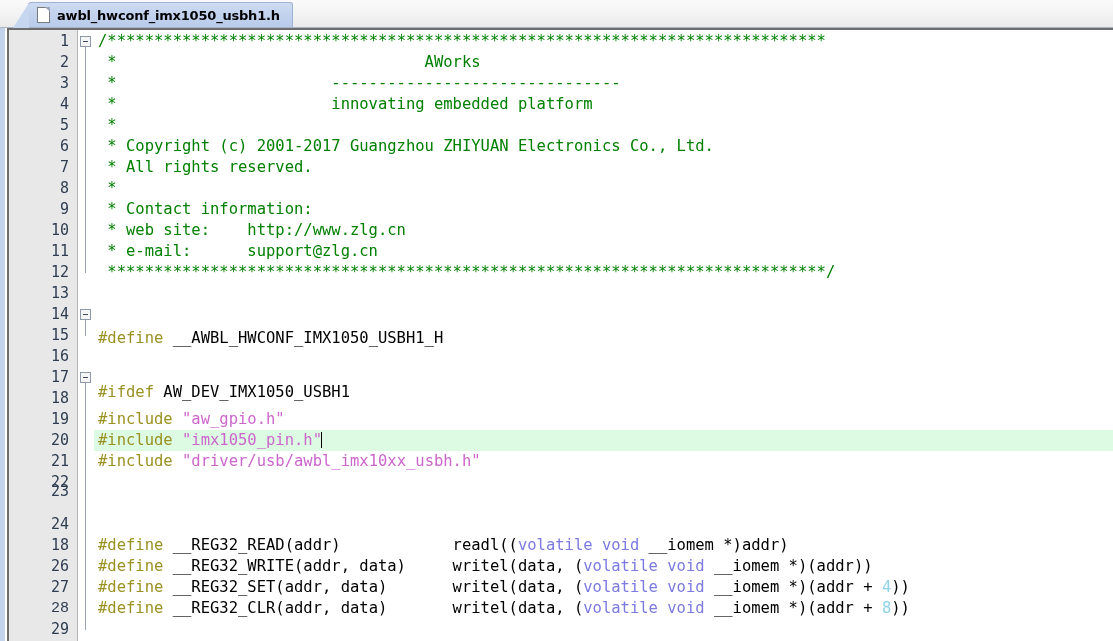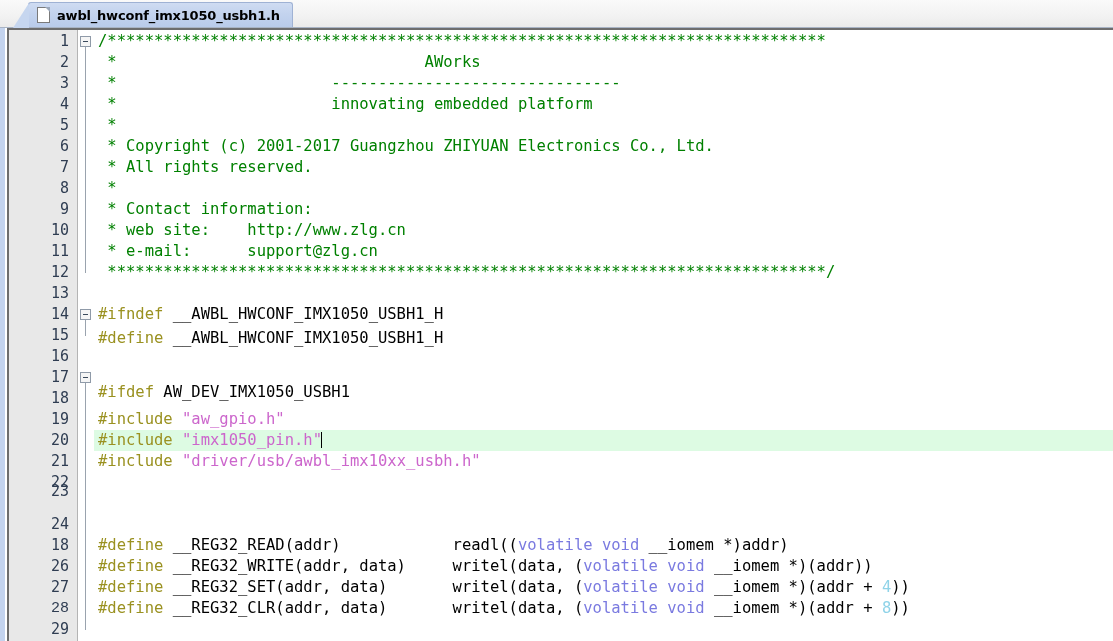--- a/index.html
+++ b/index.html
@@ -290,21 +290,20 @@
         <div class="code-line" style="top: 64px;"><span class="c-comment"> *                       innovating embedded platform</span></div>
         <div class="code-line" style="top: 85px;"><span class="c-comment"> *</span></div>
         <div class="code-line" style="top: 106px;"><span class="c-comment"> * Copyright (c) 2001-2017 Guangzhou ZHIYUAN Electronics Co., Ltd.</span></div>
         <div class="code-line" style="top: 127px;"><span class="c-comment"> * All rights reserved.</span></div>
         <div class="code-line" style="top: 148px;"><span class="c-comment"> *</span></div>
         <div class="code-line" style="top: 169px;"><span class="c-comment"> * Contact information:</span></div>
         <div class="code-line" style="top: 211px;"><span class="c-comment"> * e-mail:      support@zlg.cn</span></div>
         <div class="code-line" style="top: 190px;"><span class="c-comment"> * web site:    http://www.zlg.cn</span></div>
         <div class="code-line" style="top: 232px;"><span class="c-comment"> *****************************************************************************/</span></div>
         <div class="code-line" style="top: 253px;"></div>
-        <div class="code-line" style="top: 274px;"><span class="c-pp">#ifndef</span><span class="c-plain"> __AWBL_HWCONF_IMX1050_USBH1_H</span></div>
         <div class="code-line" style="top: 278px; margin-top: 20px;"><span class="c-pp">#define</span><span class="c-plain"> __AWBL_HWCONF_IMX1050_USBH1_H</span></div>
         <div class="code-line" style="top: 316px;"></div>
         <div class="code-line" style="top: 352px;"><span class="c-pp">#ifdef</span><span class="c-plain"> AW_DEV_IMX1050_USBH1</span></div>
         <div class="code-line" style="top: 358px;"></div>
         <div class="code-line" style="top: 379px;"><span class="c-pp">#include</span><span class="c-plain"> </span><span class="c-str">"aw_gpio.h"</span></div>
         <div class="row current" style="top: 400px;"></div>
         <div class="code-line" style="top: 400px;"><span class="c-pp">#include</span><span class="c-plain"> </span><span class="c-str">"imx1050_pin.h"</span><span class="caret"></span></div>
         <div class="code-line" style="top: 421px;"><span class="c-pp">#include</span><span class="c-plain"> </span><span class="c-str">"driver/usb/awbl_imx10xx_usbh.h"</span></div>
         <div class="code-line" style="top: 442px;"></div>
         <div class="code-line" style="top: 463px;"></div>

